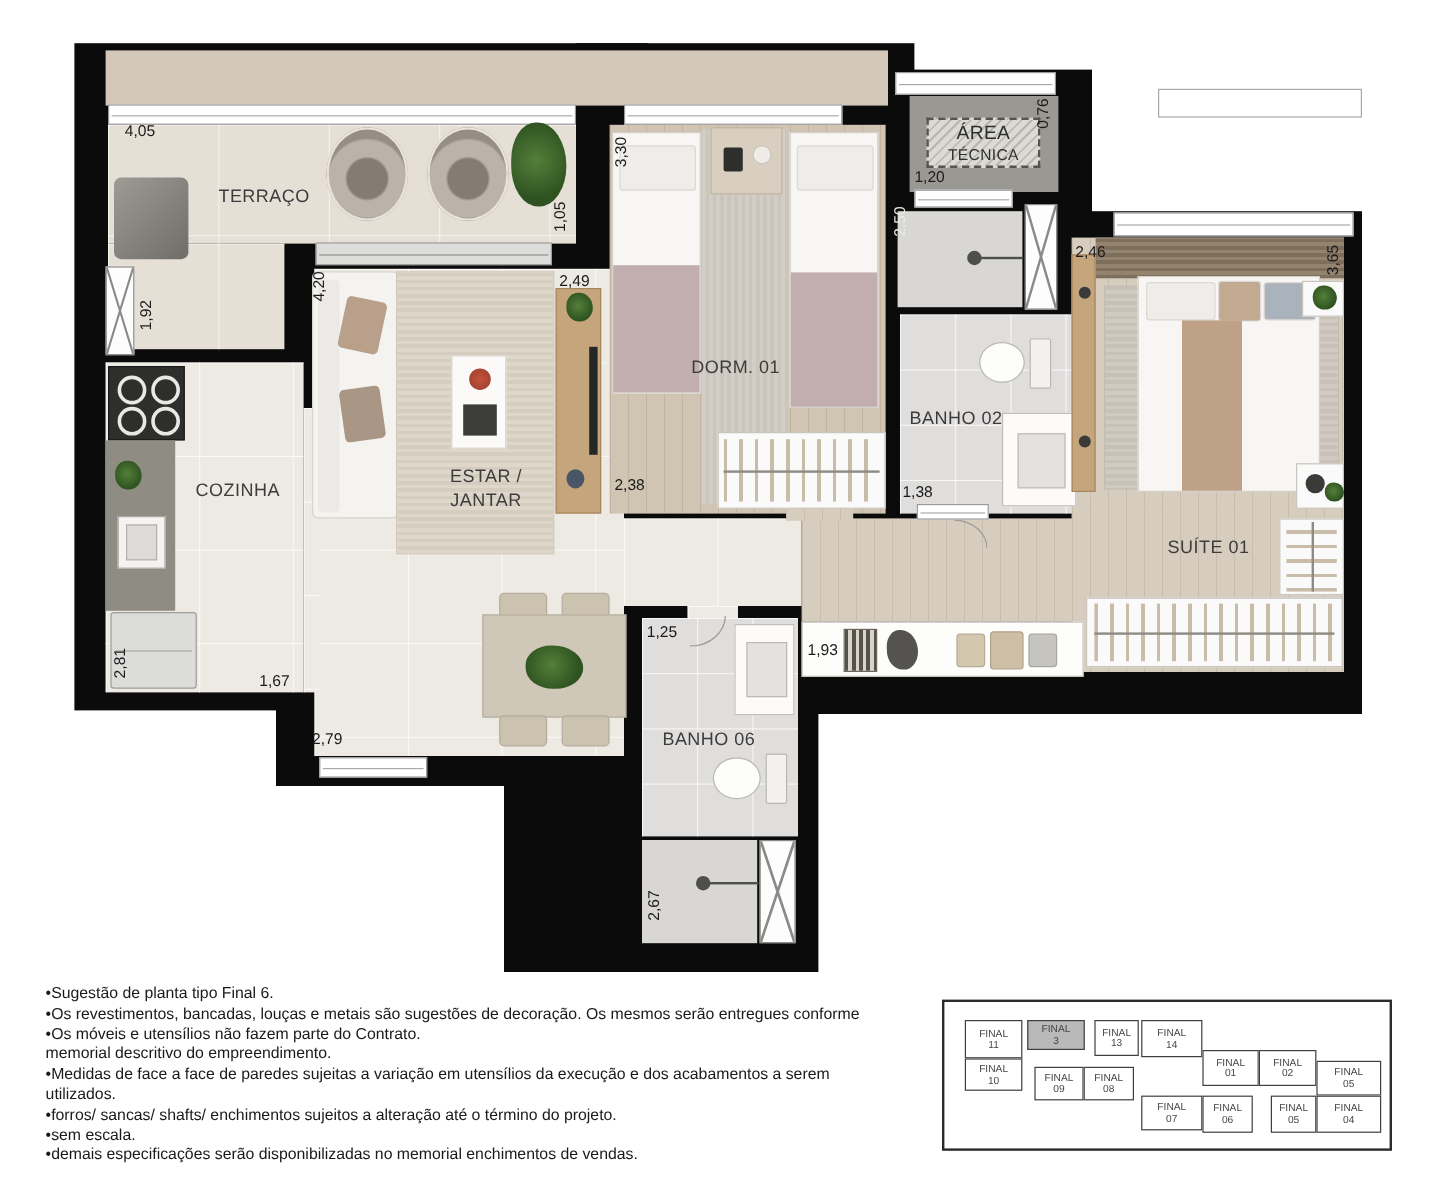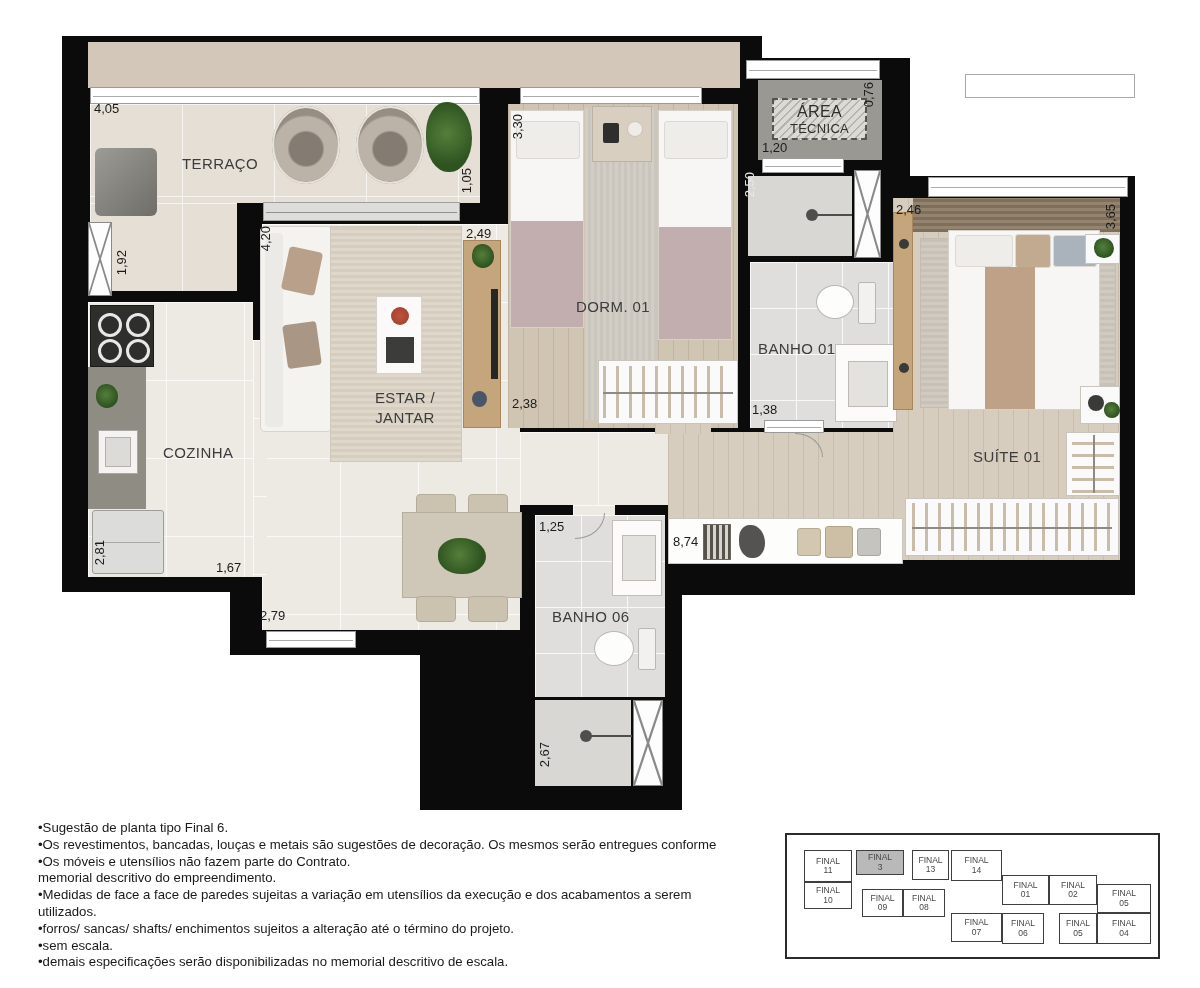--- a/index.html
+++ b/index.html
@@ -260,59 +260,59 @@
   <div class="furn toilet" style="left:594px;top:628px;width:66px;height:40px">
     <div class="bowl" style="left:0;top:3px;width:38px;height:33px"></div>
     <div class="tank" style="left:44px;top:0;width:16px;height:40px"></div>
   </div>
   <div class="furn showerhead" style="left:580px;top:728px;width:52px;height:16px">
     <div class="dot" style="left:0;top:2px"></div>
     <div class="arm" style="left:10px;top:7px;width:42px"></div>
   </div>
 
   <div class="rlabel" style="left:182px;top:155px">TERRAÇO</div>
-  <div class="rlabel" style="left:163px;top:444px">COZINHA</div>
+  <div class="rlabel" style="left:163px;top:400px">COZINHA</div>
   <div class="rlabel center" style="left:345px;top:388px;width:120px;line-height:20px">
     <div>ESTAR /</div>
     <div>JANTAR</div>
   </div>
   <div class="rlabel" style="left:576px;top:298px">DORM. 01</div>
-  <div class="rlabel" style="left:758px;top:340px">BANHO 01</div>
+  <div class="rlabel" style="left:758px;top:340px">BANHO 02</div>
   <div class="rlabel" style="left:552px;top:608px">BANHO 06</div>
   <div class="rlabel" style="left:973px;top:448px">SUÍTE 01</div>
 
-  <span class="dim" style="left:94px;top:101px">4,05</span>
+  <span class="dim" style="left:104px;top:101px">4,05</span>
   <span class="dim v" style="left:114px;top:250px">1,92</span>
   <span class="dim v" style="left:459px;top:168px">1,05</span>
   <span class="dim v" style="left:258px;top:226px">4,20</span>
   <span class="dim" style="left:466px;top:226px">2,49</span>
   <span class="dim v" style="left:510px;top:114px">3,30</span>
   <span class="dim" style="left:512px;top:396px">2,38</span>
   <span class="dim v" style="left:861px;top:82px">0,76</span>
   <span class="dim" style="left:762px;top:140px">1,20</span>
   <span class="dim v" style="left:742px;top:172px;color:#e8e8e6">2,50</span>
   <span class="dim" style="left:752px;top:402px">1,38</span>
   <span class="dim" style="left:896px;top:202px">2,46</span>
   <span class="dim v" style="left:1103px;top:204px">3,65</span>
   <span class="dim v" style="left:92px;top:540px">2,81</span>
   <span class="dim" style="left:216px;top:560px">1,67</span>
   <span class="dim" style="left:260px;top:608px">2,79</span>
   <span class="dim" style="left:539px;top:519px">1,25</span>
-  <span class="dim" style="left:673px;top:534px">8,74</span>
+  <span class="dim" style="left:673px;top:534px">1,93</span>
   <span class="dim v" style="left:537px;top:742px">2,67</span>
 
   <div id="notes">
     <div>•Sugestão de planta tipo Final 6.</div>
     <div>•Os revestimentos, bancadas, louças e metais são sugestões de decoração. Os mesmos serão entregues conforme</div>
     <div>•Os móveis e utensílios não fazem parte do Contrato.</div>
     <div>memorial descritivo do empreendimento.</div>
     <div>•Medidas de face a face de paredes sujeitas a variação em utensílios da execução e dos acabamentos a serem utilizados.</div>
     <div>•forros/ sancas/ shafts/ enchimentos sujeitos a alteração até o término do projeto.</div>
     <div>•sem escala.</div>
-    <div>•demais especificações serão disponibilizadas no memorial descritivo de escala.</div>
+    <div>•demais especificações serão disponibilizadas no memorial enchimentos de vendas.</div>
   </div>
 
   <div id="keyplan">
     <div class="kpu" style="left:17px;top:15px;width:48px;height:32px">
         <span>FINAL</span>
         <span>11</span>
       </div>
     <div class="kpu hl" style="left:69px;top:15px;width:48px;height:25px">
         <span>FINAL</span>
         <span>3</span>

